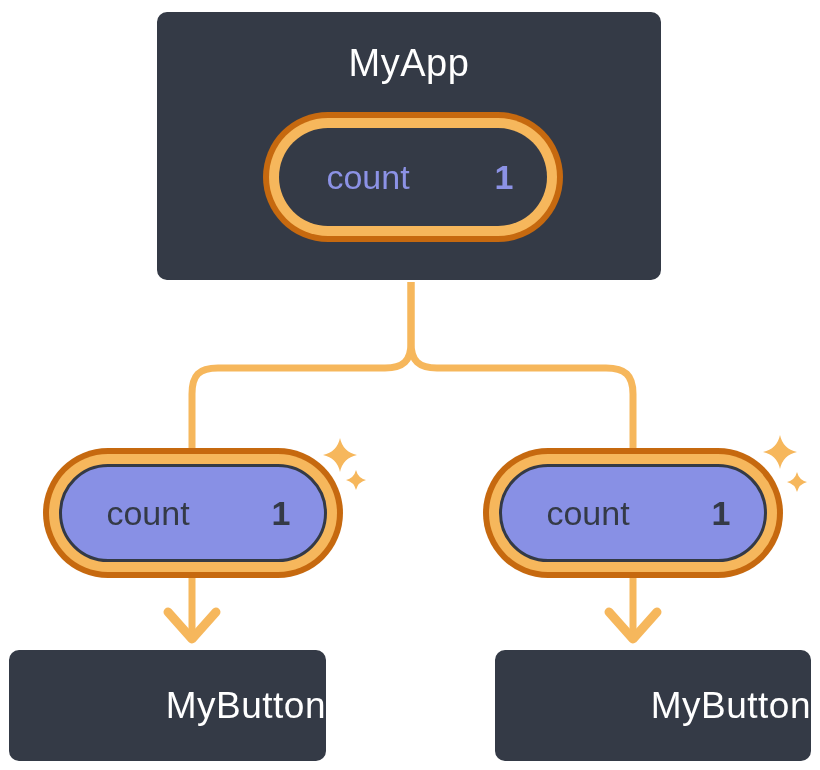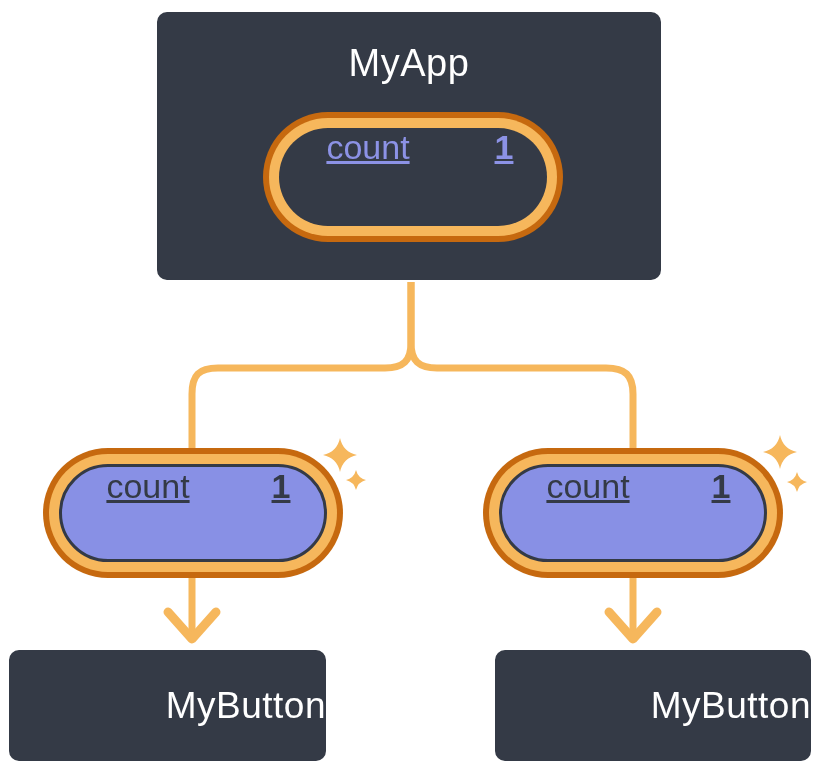--- a/index.html
+++ b/index.html
@@ -40,21 +40,21 @@
     position:absolute;box-sizing:border-box;
     background:var(--orange-dark);border-radius:80px;padding:6px;
     width:300px;height:130px;z-index:2;
   }
   .pill-mid{
     background:var(--orange-light);border-radius:72px;padding:10px;
     height:100%;box-sizing:border-box;
   }
   .pill-inner{
     border-radius:60px;height:100%;box-sizing:border-box;
-    display:flex;align-items:flex-start;overflow:hidden;text-decoration:underline;
+    display:flex;align-items:center;overflow:hidden;
   }
   .pill-state .pill-inner{background:var(--navy);color:var(--lavender);}
   .pill-prop  .pill-inner{background:var(--purple);color:var(--navy);border:3px solid var(--navy);}
   .pill-label{
     flex:1;display:flex;align-items:center;justify-content:center;
     font-size:34px;font-weight:400;
   }
   .pill-value{
     width:86px;display:flex;align-items:center;justify-content:center;
     font-size:34px;font-weight:700;

